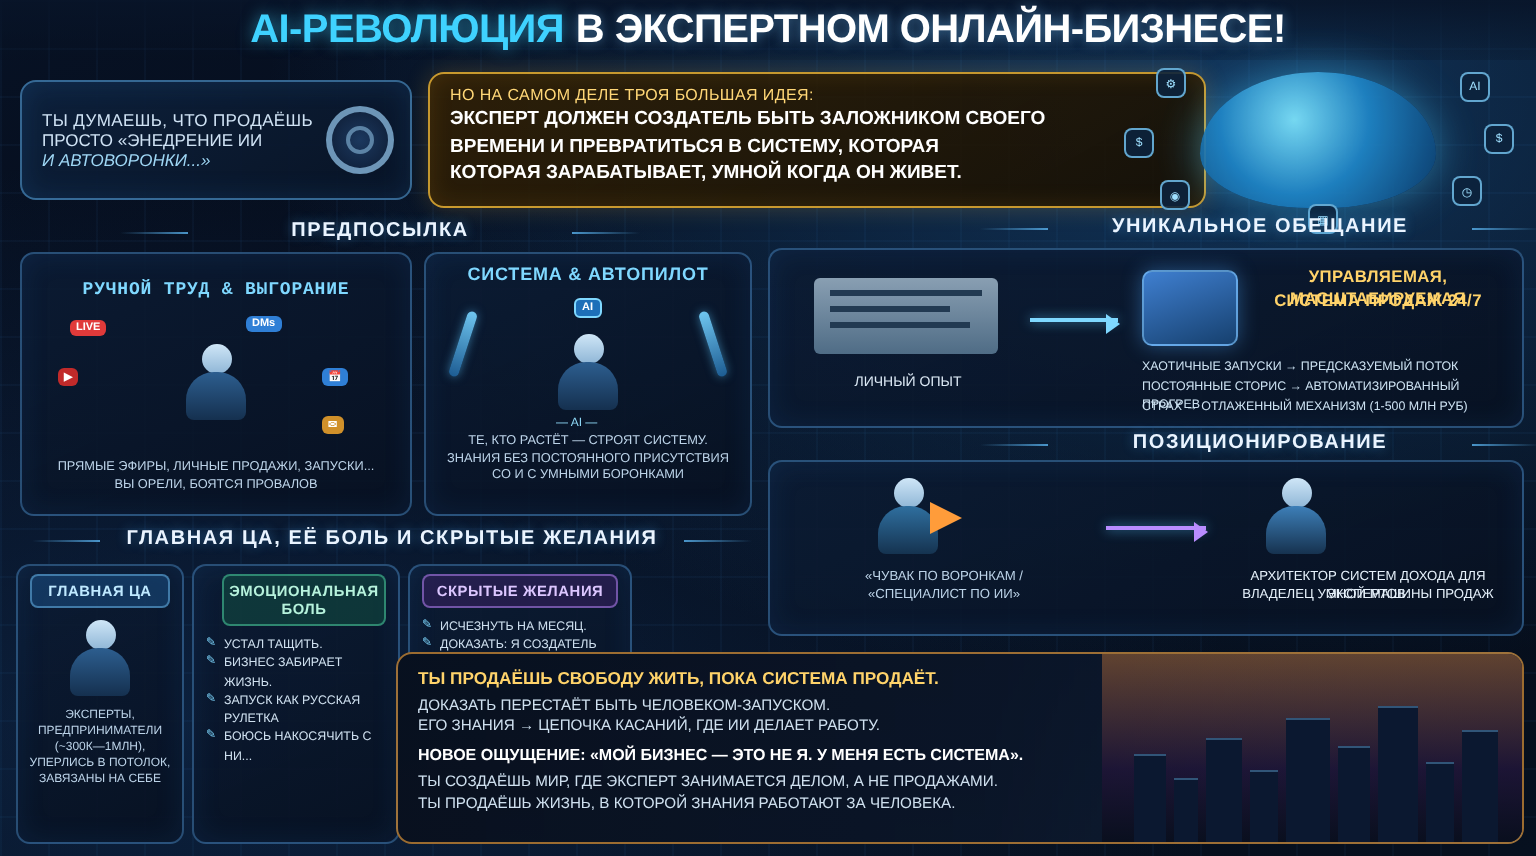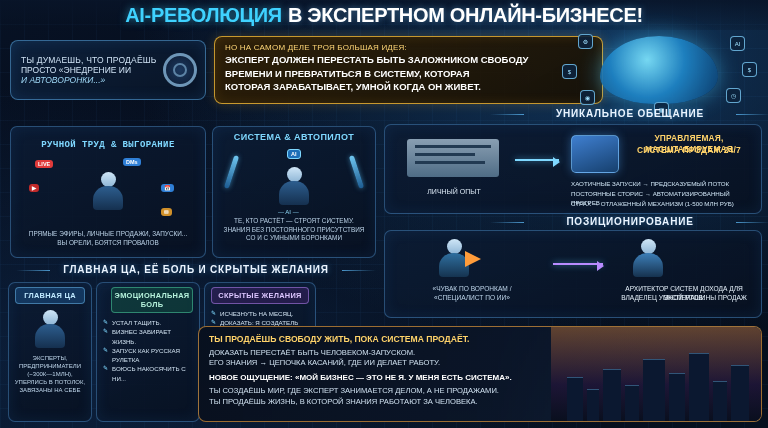--- a/index.html
+++ b/index.html
@@ -222,36 +222,37 @@
 
   <div class="think-box">
     <div class="l1">ТЫ ДУМАЕШЬ, ЧТО ПРОДАЁШЬ</div>
     <div class="l2">ПРОСТО «ЭНЕДРЕНИЕ ИИ</div>
     <div class="l3">И АВТОВОРОНКИ...»</div>
     <div class="gear"></div>
   </div>
 
   <div class="idea-box">
     <div class="hl">НО НА САМОМ ДЕЛЕ ТРОЯ БОЛЬШАЯ ИДЕЯ:</div>
-    <div class="big">ЭКСПЕРТ ДОЛЖЕН ПЕРЕСТАТЬ БЫТЬ ЗАЛОЖНИКОМ СВОБОДУ</div>
+    <div class="big">ЭКСПЕРТ ДОЛЖЕН СОЗДАТЕЛЬ БЫТЬ ЗАЛОЖНИКОМ СВОЕГО</div>
     <div class="big">ВРЕМЕНИ И ПРЕВРАТИТЬСЯ В СИСТЕМУ, КОТОРАЯ</div>
     <div class="big">КОТОРАЯ ЗАРАБАТЫВАЕТ, УМНОЙ КОГДА ОН ЖИВЕТ.</div>
   </div>
 
   <div class="brain">
     <div class="b-core"></div>
     <div class="node" style="left:176px;top:6px">AI</div>
     <div class="node" style="left:188px;top:32px">$</div>
     <div class="node" style="left:172px;top:58px">◷</div>
     <div class="node" style="left:24px;top:4px">⚙</div>
     <div class="node" style="left:8px;top:34px">$</div>
     <div class="node" style="left:26px;top:60px">◉</div>
     <div class="node" style="left:100px;top:72px">▦</div>
   </div>
 
+  <div class="sect-title" style="left:100px; top:110px; width:180px;">ПРЕДПОСЫЛКА</div>
 
   <div class="panel" style="left:10px; top:126px; width:196px; height:132px;">
     <div class="sub-head" style="color:#7fd8ff; margin-top:13px;font-family:Liberation Mono, monospace;">РУЧНОЙ ТРУД &amp; ВЫГОРАНИЕ</div>
 
     <div style="position:relative; height:76px; margin-top:4px;">
       <div class="person" style="position:absolute; left:50%; margin-left:-17px; top:18px;">
         <div class="head"></div>
         <div class="body"></div>
       </div>
       <div class="badge-pill" style="left:24px; top:6px; background:#e03a3a;">LIVE</div>

